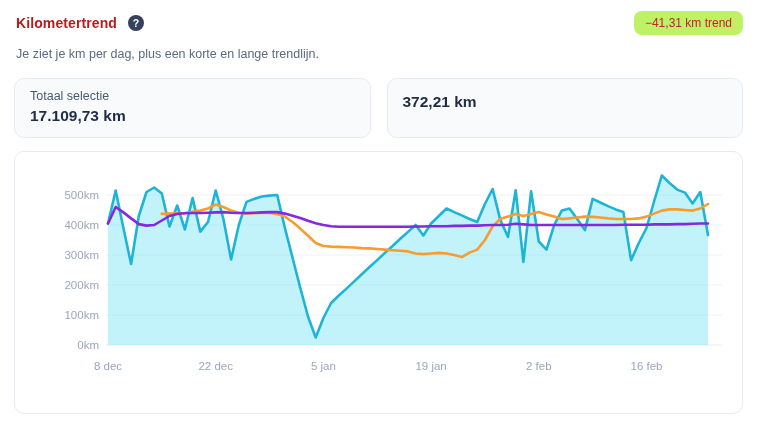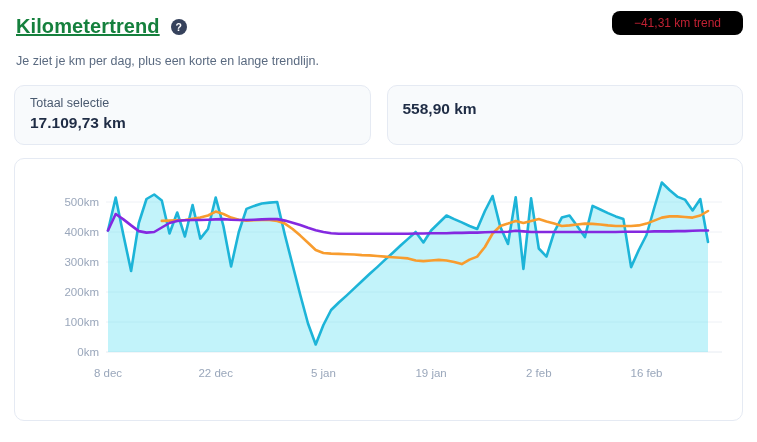--- a/index.html
+++ b/index.html
@@ -1,23 +1,23 @@
 <!DOCTYPE html>
 <html><head>
 <meta charset="utf-8">
 <style>
   html,body{margin:0;padding:0;background:#ffffff;}
   body{width:757px;height:442px;font-family:"Liberation Sans",sans-serif;color:#25324a;overflow:hidden;}
   .page{position:relative;width:757px;height:442px;background:#fff;}
   .header{position:relative;padding:15px 14px 0 16px;display:flex;align-items:center;}
-  .title{font-size:20px;font-weight:bold;color:#15803d;letter-spacing:.1px;text-decoration:underline;}
+  .title{font-size:14px;font-weight:bold;color:#b91c1c;letter-spacing:.1px;}
   .help{display:inline-flex;align-items:center;justify-content:center;width:16px;height:16px;margin-left:11px;
         border-radius:50%;background:#36425c;color:#fff;font-size:10.5px;font-weight:bold;cursor:pointer;}
-  .badge{position:absolute;right:14px;top:11px;background:#000000;color:#c12133;font-size:12px;
-         padding:5px 22px;border-radius:8px;font-weight:500;}
+  .badge{position:absolute;right:14px;top:11px;background:#bef264;color:#c12133;font-size:12px;
+         padding:5px 11px;border-radius:8px;font-weight:500;}
   .sub{margin:16px 16px 0 16px;font-size:12.5px;color:#5a6a80;}
   .stats{display:flex;gap:16px;margin:17px 14px 0 14px;}
   .stat{flex:1;background:#f8fafc;border:1px solid #e5eaf3;border-radius:10px;padding:10px 15px 12px 15px;box-sizing:border-box;}
   .slabel{font-size:12.5px;color:#49596f;}
   .svalue{font-size:15.5px;font-weight:bold;color:#1f2c45;margin-top:4px;}
   .chart-panel{position:relative;margin:13px 14px 0 14px;height:263px;background:#fff;
                border:1px solid #e5eaf3;border-radius:10px;box-sizing:border-box;}
   .chart-panel svg{position:absolute;left:0;top:0;}
   svg text.ax{font-family:"Liberation Sans",sans-serif;font-size:11.5px;fill:#9aa7bb;}
 </style>
@@ -33,21 +33,21 @@
   </div>
 
   <p class="sub">Je ziet je km per dag, plus een korte en lange trendlijn.</p>
 
   <div class="stats">
     <div class="stat">
       <div class="slabel">Totaal selectie</div>
       <div class="svalue">17.109,73 km</div>
     </div>
     <div class="stat">
-      <div class="svalue">558,90 km</div>
+      <div class="svalue">372,21 km</div>
     </div>
   </div>
 
   <div class="chart-panel">
     <svg id="chart" width="727" height="261" viewBox="0 0 727 261">
         <line x1="91" x2="707" y1="193.0" y2="193.0" stroke="#e6ebf2" stroke-width="1"></line>
         <text class="ax" x="84" y="197" text-anchor="end">0km</text>
         <line x1="91" x2="707" y1="163.0" y2="163.0" stroke="#eef1f6" stroke-width="1"></line>
         <text class="ax" x="84" y="167" text-anchor="end">100km</text>
         <line x1="91" x2="707" y1="133.0" y2="133.0" stroke="#eef1f6" stroke-width="1"></line>

